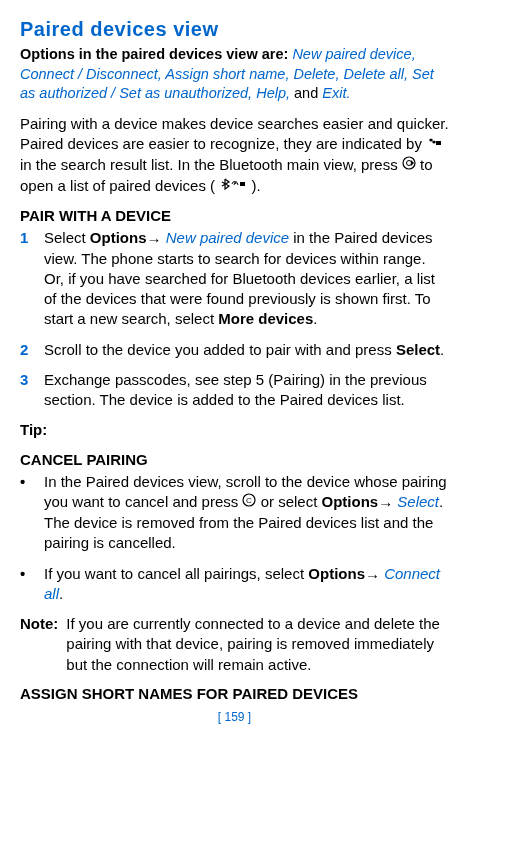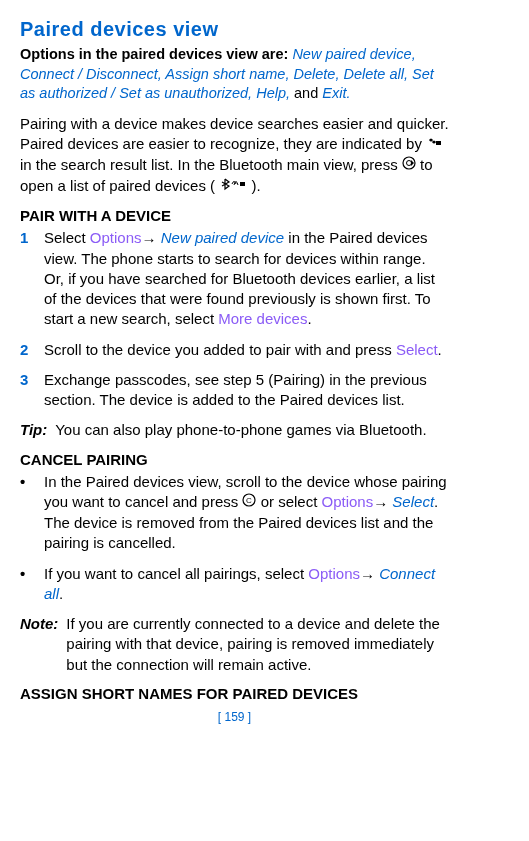--- a/index.html
+++ b/index.html
@@ -73,22 +73,22 @@
     flex: 0 0 14px;
     font-weight: bold;
   }
   .labelrow {
     display: flex;
     gap: 8px;
     font-size: 15px;
     line-height: 1.35;
     margin-bottom: 10px;
   }
-  .labelrow .label { font-weight: bold; white-space: nowrap; font-style: italic; }
-  .bold-blue { color: #8b5cf6; font-weight: normal; }
+  .labelrow .label { font-weight: bold; white-space: nowrap; }
+  .bold-blue { color: #000000; font-weight: bold; }
   .blue-italic { color: #0066cc; font-style: italic; }
   .inline-icon { display:inline-block; vertical-align:middle; position:relative; top:-1px; }
   .page-num {
     color: #0066cc;
     font-size: 12px;
     text-align: center;
     margin-top: 8px;
   }
 </style>
 </head>
@@ -148,21 +148,20 @@
       </span>
     </li>
     <li>
       <span class="num">3</span>
       <span>Exchange passcodes, see step 5 (Pairing) in the previous section. The device is added to the Paired devices list.</span>
     </li>
   </ol>
 
   <div class="labelrow">
     <span class="label">Tip:</span>
-    <span>You can also play phone-to-phone games via Bluetooth.</span>
   </div>
 
   <h2 class="subhead">CANCEL PAIRING</h2>
 
   <ul class="bullets">
     <li>
       <span class="dot">•</span>
       <span>
         <span>In the Paired devices view, scroll to the device whose pairing you want to cancel and press </span>
         <span class="inline-icon">

